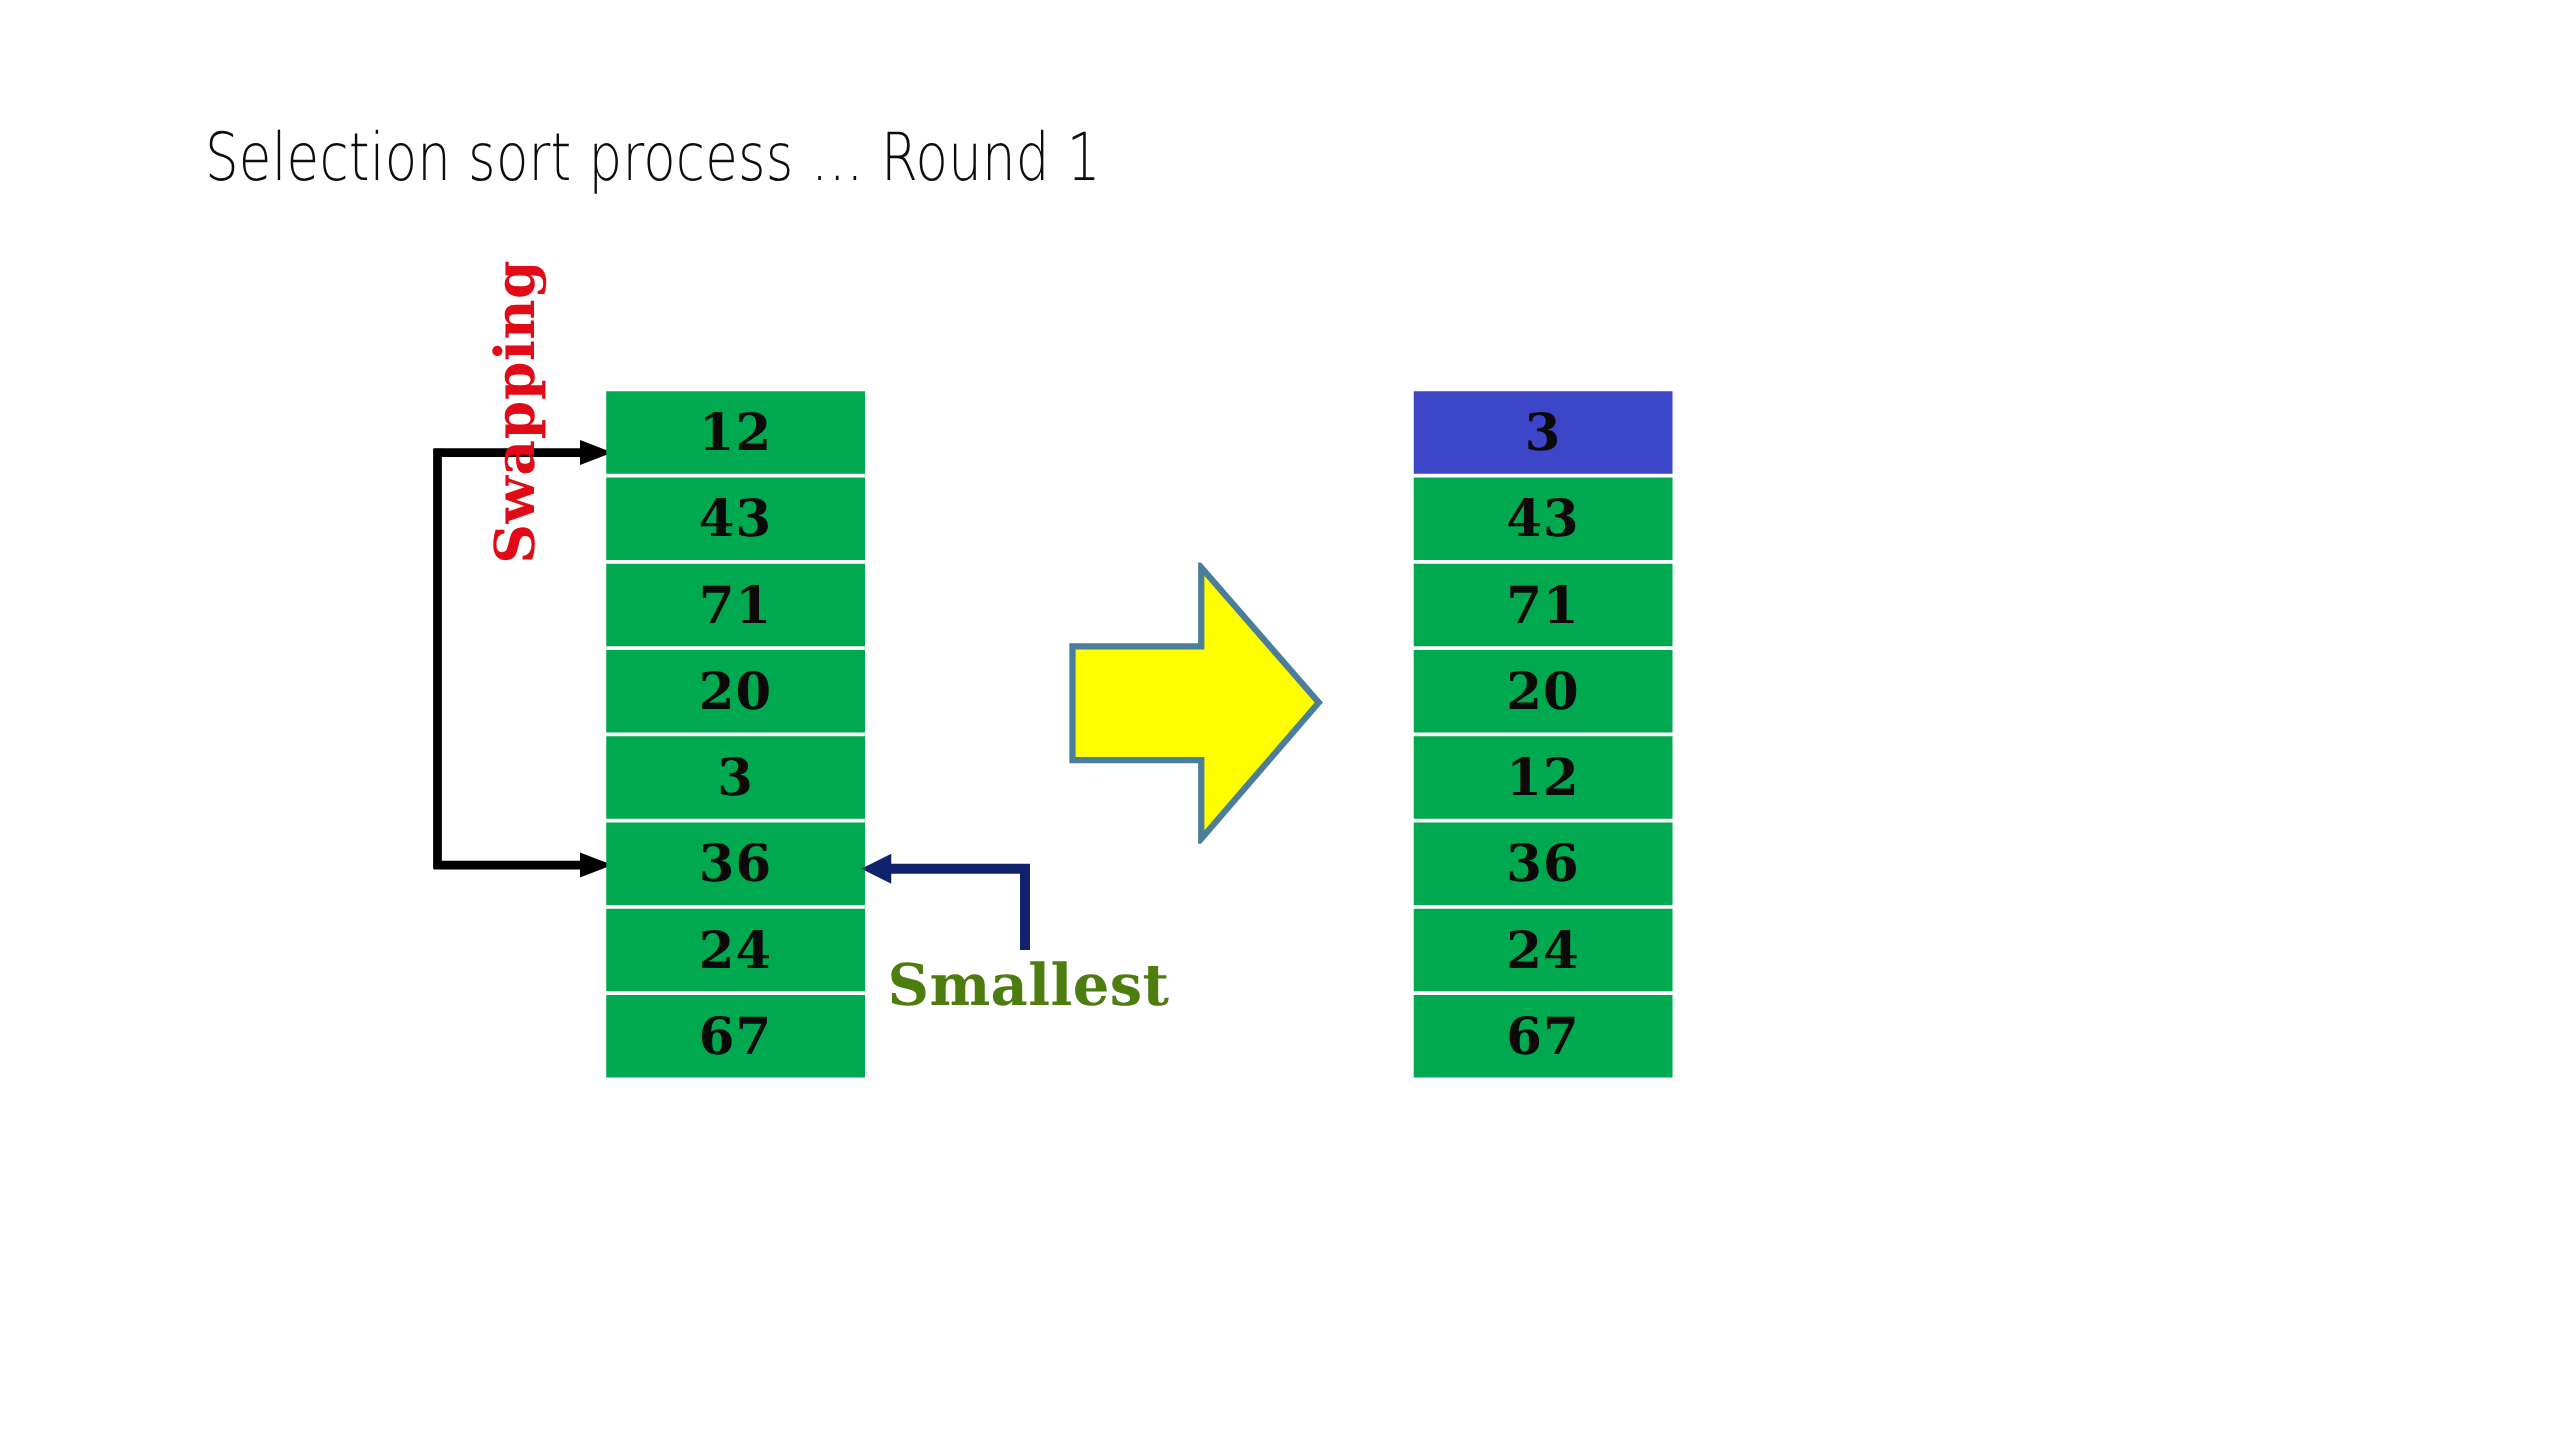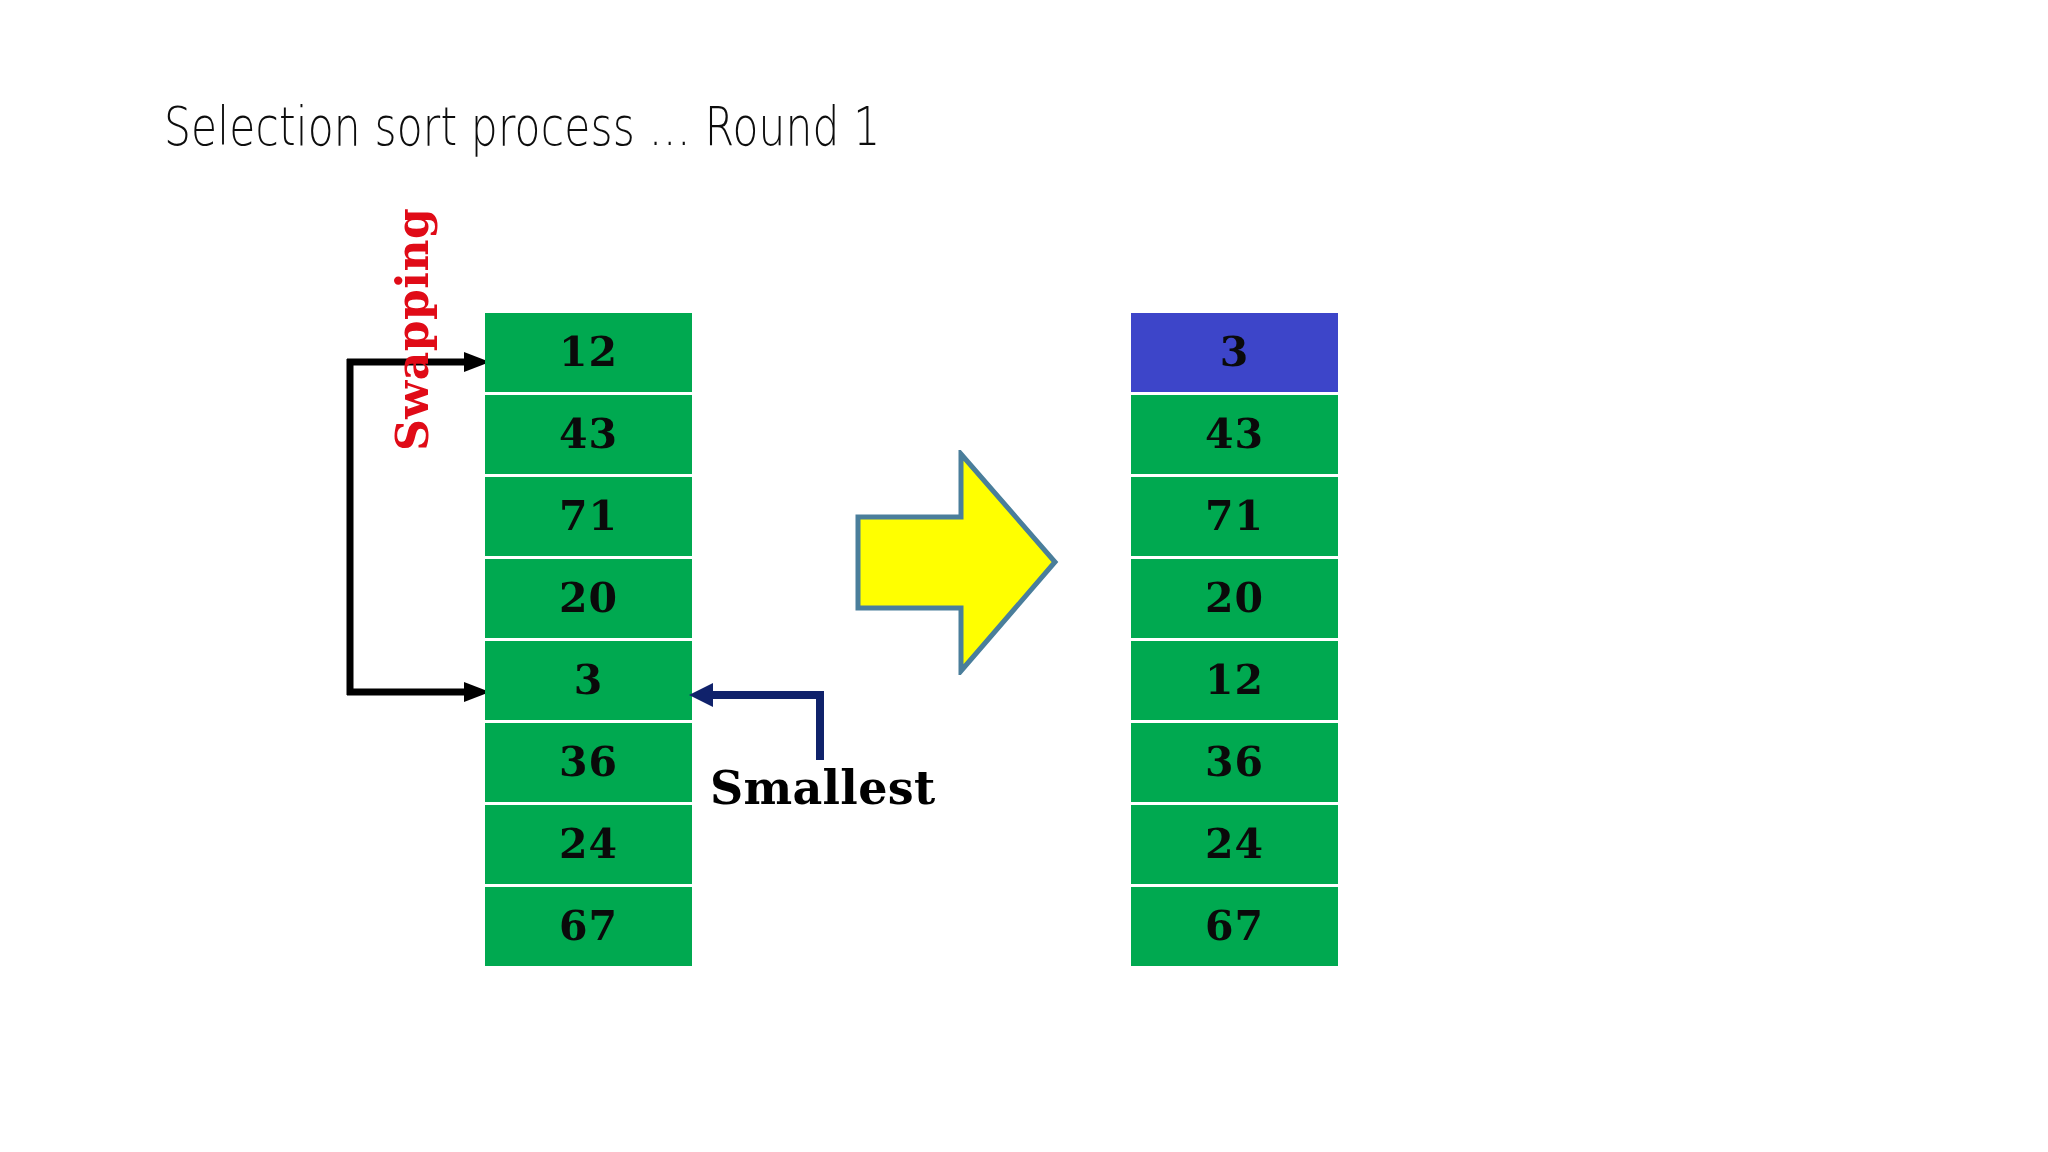--- a/index.html
+++ b/index.html
@@ -43,21 +43,21 @@
     top: 313px;
     display: flex;
     flex-direction: column;
     gap: 3px;
   }
   #array-before { left: 443px; }
   #array-after  { left: 1089px; }
 
   .array-cell {
     position: relative;
-    height: 79px;
+    height: 66px;
     background: #00a950;
     display: flex;
     align-items: center;
     justify-content: center;
     box-sizing: border-box;
   }
   .array-cell.highlight {
     background: #3d45c9;
   }
   .cell-value {
@@ -123,21 +123,21 @@
   }
   #smallest-pointer svg { display: block; overflow: visible; }
 
   #smallest-label {
     position: absolute;
     left: 668px;
     top: 765px;
     font-family: "DejaVu Serif", "Liberation Serif", serif;
     font-weight: bold;
     font-size: 46px;
-    color: #000000;
+    color: #4d7c0f;
     letter-spacing: 0.3px;
     white-space: nowrap;
     line-height: 1;
   }
 </style>
 </head>
 <body>
 
 <div id="slide">
 

